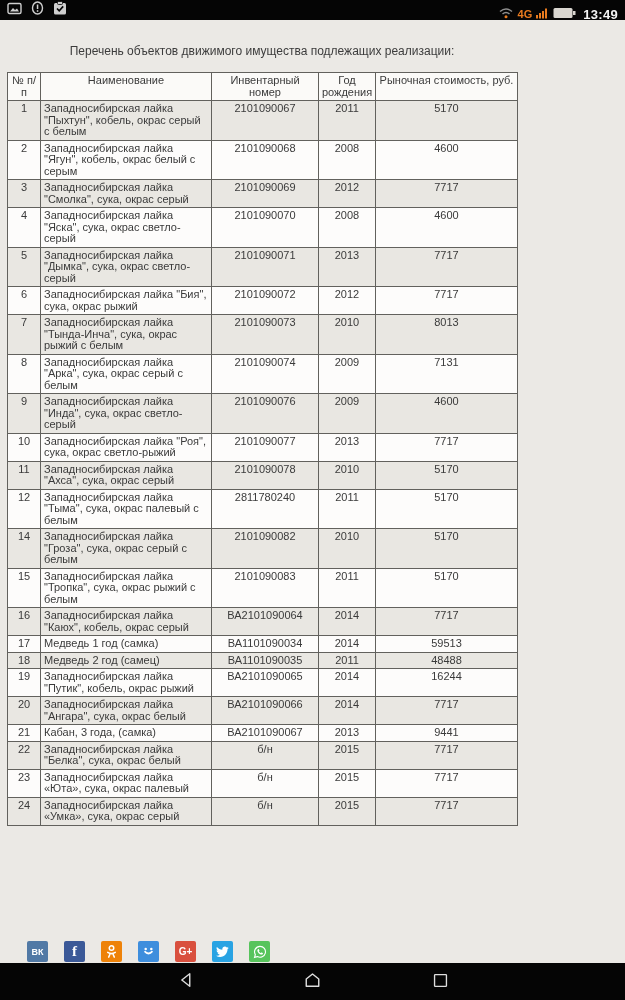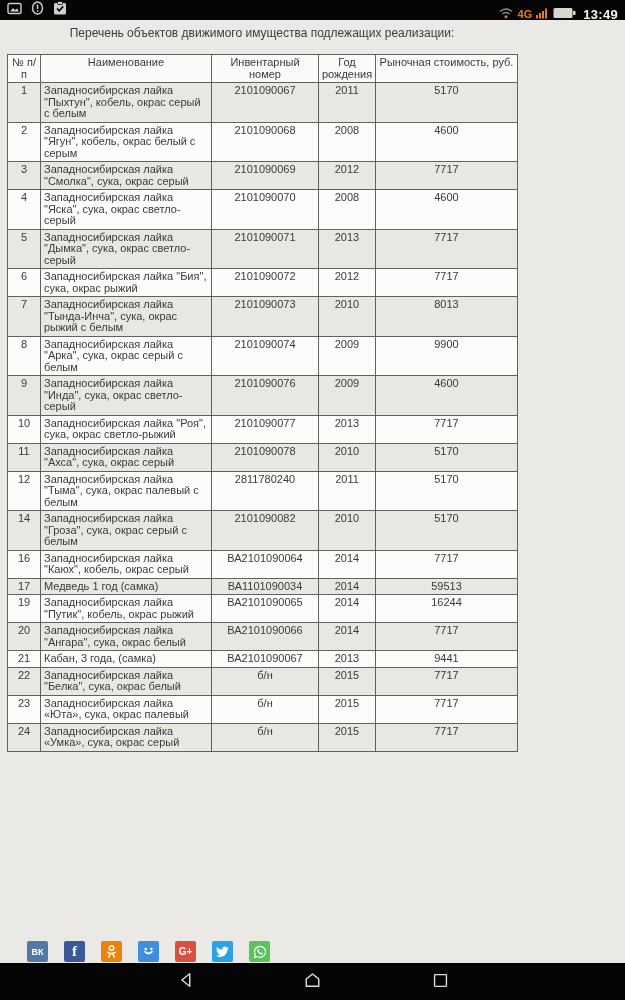--- a/index.html
+++ b/index.html
@@ -18,21 +18,21 @@
   .sb-right { display:flex; align-items:center; gap:4px;margin-top:8px; }
   .sb-time { color:#f4f4f4; font-size:13px; font-weight:700; letter-spacing:.3px; margin-left:3px; }
   .net-label { color:#e87b1f; font-size:11px; font-weight:700; }
 
   
   .content {
     position:absolute; top:20px; left:0; width:625px; height:943px;
     background:#ebe9e5; overflow:hidden;
   }
   .doc-title {
-    margin:6px 0 0 7px; width:510px; text-align:center;
+    margin:24px 0 0 7px; width:510px; text-align:center;
     font-size:12px; color:#3c3c3c;
   }
 
   table.doc-table {
     margin:14px 0 0 7px; width:510px; border-collapse:collapse; table-layout:fixed;
     font-size:11px; line-height:11.5px; color:#3a3a3a;
   }
   .doc-table th, .doc-table td {
     border:1px solid #62615d; vertical-align:top; padding:2px 2px;
     font-weight:normal; overflow:hidden;
@@ -200,21 +200,21 @@
     <td class="c-inv">2101090073</td>
     <td class="c-year">2010</td>
     <td class="c-price">8013</td>
   </tr>
 
   <tr>
     <td class="c-num">8</td>
     <td class="c-name">Западносибирская лайка "Арка", сука, окрас серый с белым</td>
     <td class="c-inv">2101090074</td>
     <td class="c-year">2009</td>
-    <td class="c-price">9900</td>
+    <td class="c-price">7131</td>
   </tr>
 
   <tr>
     <td class="c-num">9</td>
     <td class="c-name">Западносибирская лайка "Инда", сука, окрас светло-серый</td>
     <td class="c-inv">2101090076</td>
     <td class="c-year">2009</td>
     <td class="c-price">4600</td>
   </tr>
 
@@ -244,37 +244,51 @@
 
 
   <tr>
     <td class="c-num">14</td>
     <td class="c-name">Западносибирская лайка "Гроза", сука, окрас серый с белым</td>
     <td class="c-inv">2101090082</td>
     <td class="c-year">2010</td>
     <td class="c-price">5170</td>
   </tr>
 
+  <tr>
+    <td class="c-num">15</td>
+    <td class="c-name">Западносибирская лайка "Тропка", сука, окрас рыжий с белым</td>
+    <td class="c-inv">2101090083</td>
+    <td class="c-year">2011</td>
+    <td class="c-price">5170</td>
+  </tr>
 
   <tr>
     <td class="c-num">16</td>
     <td class="c-name">Западносибирская лайка "Каюх", кобель, окрас серый</td>
     <td class="c-inv">ВА2101090064</td>
     <td class="c-year">2014</td>
     <td class="c-price">7717</td>
   </tr>
 
   <tr>
     <td class="c-num">17</td>
     <td class="c-name">Медведь 1 год (самка)</td>
     <td class="c-inv">ВА1101090034</td>
     <td class="c-year">2014</td>
     <td class="c-price">59513</td>
   </tr>
 
+  <tr>
+    <td class="c-num">18</td>
+    <td class="c-name">Медведь 2 год (самец)</td>
+    <td class="c-inv">ВА1101090035</td>
+    <td class="c-year">2011</td>
+    <td class="c-price">48488</td>
+  </tr>
 
   <tr>
     <td class="c-num">19</td>
     <td class="c-name">Западносибирская лайка "Путик", кобель, окрас рыжий</td>
     <td class="c-inv">ВА2101090065</td>
     <td class="c-year">2014</td>
     <td class="c-price">16244</td>
   </tr>
 
   <tr>

